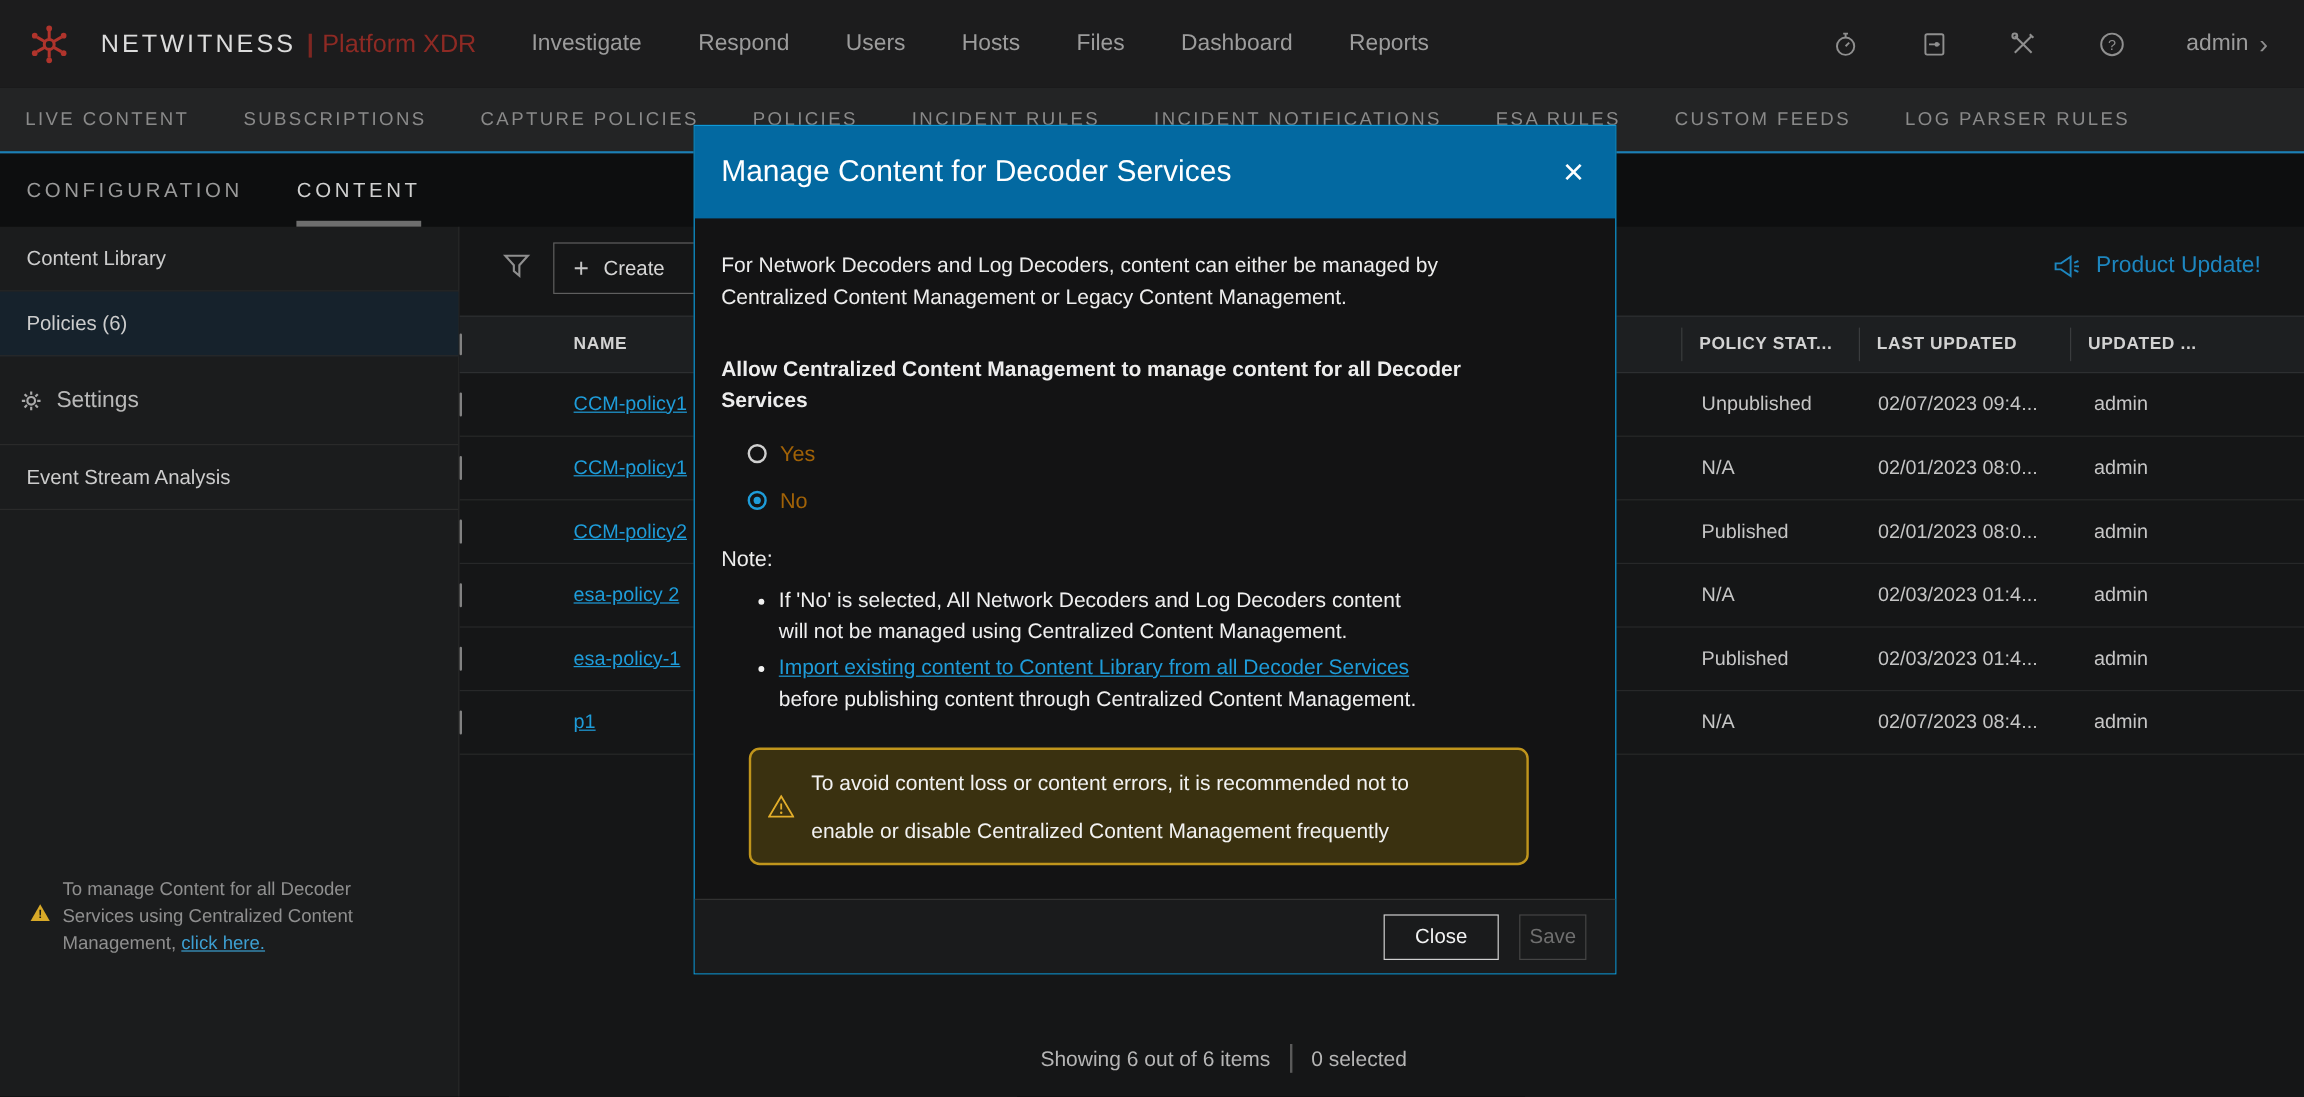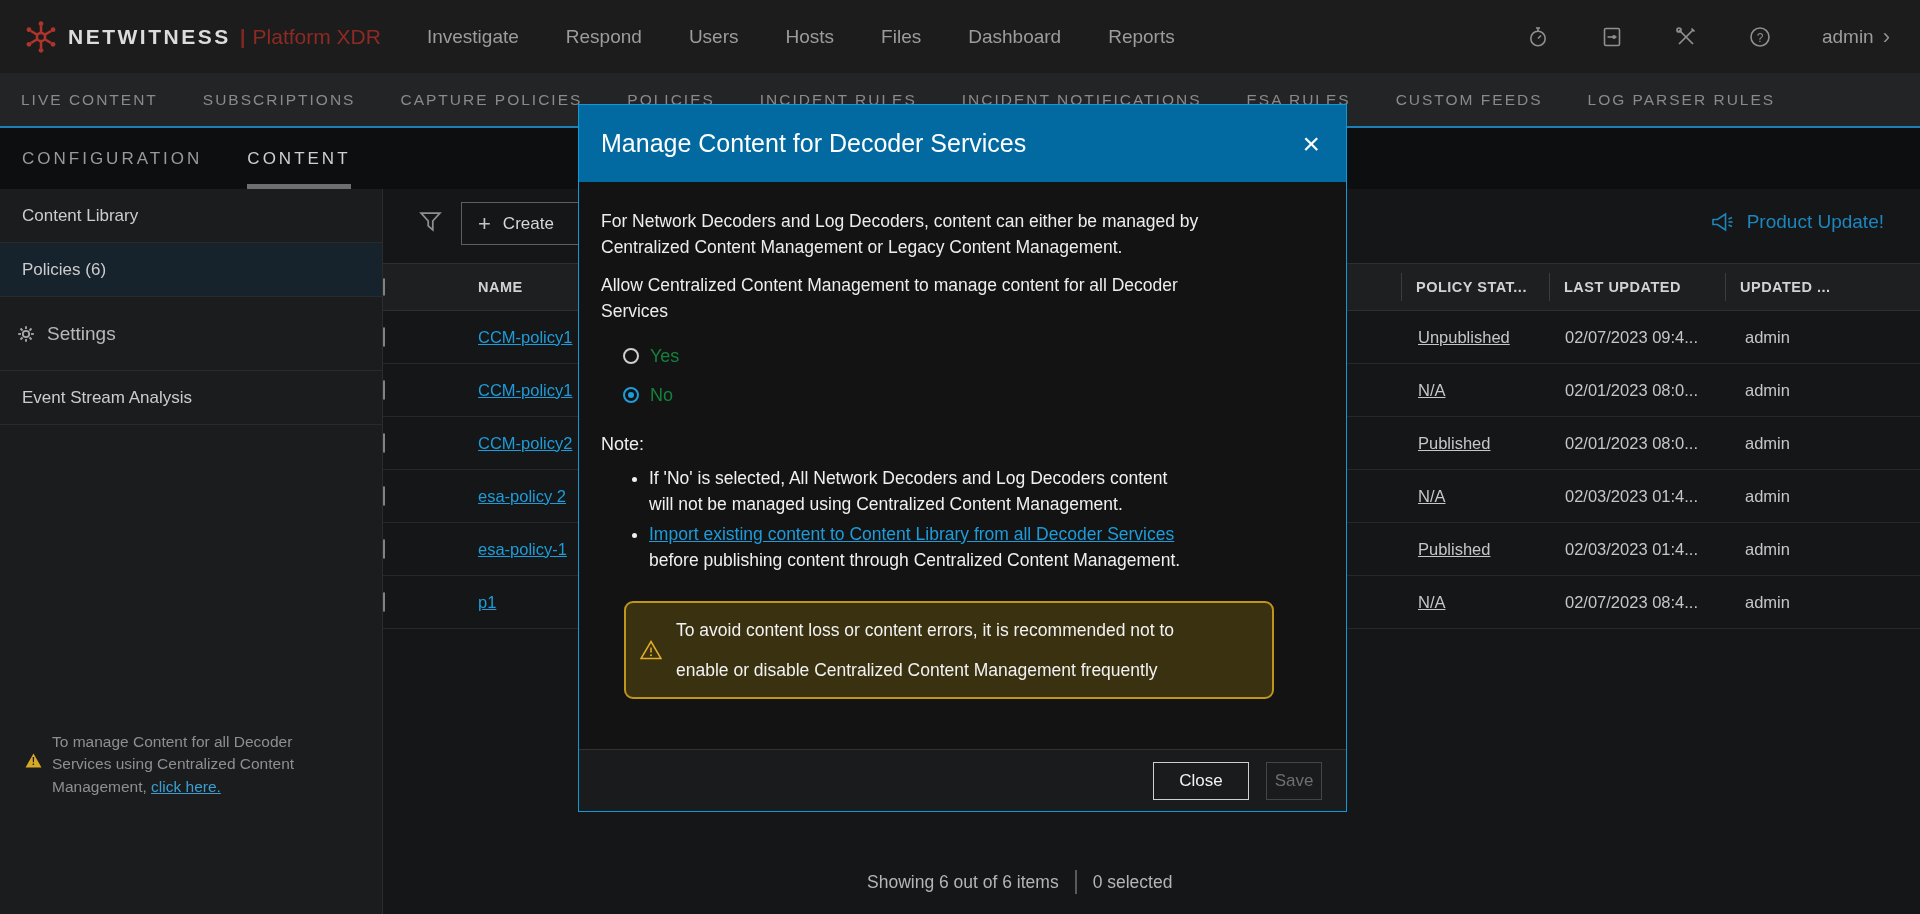--- a/index.html
+++ b/index.html
@@ -3,21 +3,21 @@
 <meta charset="utf-8">
 <style>
   * { margin:0; padding:0; box-sizing:border-box; }
   html,body { background:#000; }
   body { font-family:"Liberation Sans", sans-serif; }
   .page { position:relative; width:1920px; height:914px; background:#151617; overflow:hidden; }
 
   
   .topbar { position:relative; height:73px; background:#1c1c1d; display:flex; align-items:center; }
   .brand { display:flex; align-items:center; margin-left:22px; }
-  .brand-name { color:#dcdcdc; font-size:21px; font-weight:bold; letter-spacing:2.5px; margin-left:8px; }
+  .brand-name { color:#dcdcdc; font-size:21px; font-weight:normal; letter-spacing:2.5px; margin-left:24px; }
   .brand-pipe { color:#7e2722; font-size:21px; margin:0 7px 0 9px; font-weight:bold; }
   .brand-platform { color:#8e2a24; font-size:21px; }
   .topnav { display:flex; gap:47px; margin-left:46px; }
   .topnav-item { color:#9c9c9c; font-size:19px; cursor:pointer; white-space:nowrap; }
   .topbar-right { position:absolute; right:30px; top:0; height:73px; display:flex; align-items:center; gap:50px; }
   .tb-icon { width:24px; height:24px; color:#8f8f8f; cursor:pointer; display:inline-flex; }
   .tb-user { color:#9c9c9c; font-size:19px; cursor:pointer; display:flex; align-items:center; gap:9px; }
   .tb-user .chev { font-size:22px; color:#8f8f8f; }
 
   
@@ -51,42 +51,42 @@
   .product-update { position:absolute; right:36px; top:22px; display:flex; align-items:center; gap:10px; color:#1d86bf; font-size:19px; cursor:pointer; }
 
   .grid { position:absolute; top:74px; left:0; right:0; }
   .grid-header, .grid-row { display:grid; grid-template-columns:81px 937px 148px 176px 1fr; align-items:center; }
   .grid-header { height:48px; background:#1d1f21; border-top:1px solid #2d2f31; border-bottom:1px solid #2d2f31; color:#d2d2d2; font-size:14.5px; font-weight:bold; letter-spacing:0.5px; }
   .grid-header .hcell { padding-left:14px; height:28px; display:flex; align-items:center; border-left:1px solid #3a3c3e; }
   .grid-header .hcell.first { border-left:none; }
   .grid-row { height:53px; border-bottom:1px solid #272829; color:#c6c6c6; font-size:16.5px; cursor:pointer; }
   .cb { width:15px; height:15px; border:1px solid #828282; border-radius:1px; margin:0 auto; cursor:pointer; background:transparent; }
   .cell { padding-left:14px; white-space:nowrap; overflow:hidden; }
-  .cell.stat { padding-left:17px;text-decoration:underline; }
+  .cell.stat { padding-left:17px; }
   .cell.date { padding-left:16px; }
   .cell.by { padding-left:20px; }
   .name-link { color:#1e9cd9; text-decoration:underline; cursor:pointer; }
 
   .status-bar { position:absolute; left:484px; bottom:20px; display:flex; align-items:center; gap:16px; color:#b5b5b5; font-size:17.5px; }
   .status-bar .vbar { width:2px; height:24px; background:#5a5a5a; }
 
   
   .modal { position:absolute; left:578px; top:104px; width:769px; height:708px; background:#131314; border:1px solid #0e9ad8; z-index:10; }
   .modal-header { height:77px; background:#0369a1; display:flex; align-items:center; padding:0 22px; }
   .modal-title { color:#fff; font-size:25px; flex:1; }
   .modal-close { color:#fff; font-size:30px; line-height:1; cursor:pointer; padding:0 4px; }
   .modal-body { padding:26px 22px 0 22px; color:#ededed; }
   .m-para { font-size:17.5px; line-height:26px; width:660px; white-space:pre-line; }
-  .m-question { margin-top:12px; }
+  .m-question { margin-top:34px;font-weight:bold; }
   .radio-group { margin-top:17px; padding-left:22px; }
   .radio-row { display:flex; align-items:center; gap:11px; height:30px; margin-bottom:9px; cursor:pointer; }
   .radio { width:16px; height:16px; border:2px solid #cfcfcf; border-radius:50%; position:relative; flex:none; }
   .radio.checked { border-color:#1e9cd9; }
   .radio.checked::after { content:""; position:absolute; left:3px; top:3px; width:6px; height:6px; border-radius:50%; background:#1e9cd9; }
-  .radio-label { font-size:18px; color:#15803d; }
+  .radio-label { font-size:18px; color:#a16207; }
   .m-note-label { margin-top:24px; font-size:18px; }
   .m-bullets { margin-top:10px; padding-left:48px; }
   .m-bullets li { font-size:17.5px; line-height:26px; width:640px; margin-bottom:4px; color:#f0f0f0; }
   .m-bullets a { color:#1e9cd9; }
   .m-bullets .rest { display:block; }
   .warn-box { margin-top:28px; margin-left:23px; width:650px; background:#3a3110; border:2px solid #c0951c; border-radius:9px; padding:7px 16px 7px 14px; display:flex; gap:14px; align-items:center; }
   .warn-box .wtext { color:#f2f2f2; font-size:17.5px; line-height:40px; white-space:pre-line; }
   .modal-footer { position:absolute; bottom:0; left:0; right:0; height:62px; background:#1a1b1c; border-top:1px solid #323232; display:flex; align-items:center; justify-content:flex-end; gap:17px; padding-right:24px; }
   .btn { height:38px; font-size:17px; font-family:inherit; background:transparent; cursor:pointer; }
   .btn-close { width:96px; border:1px solid #cfcfcf; color:#f2f2f2; }

